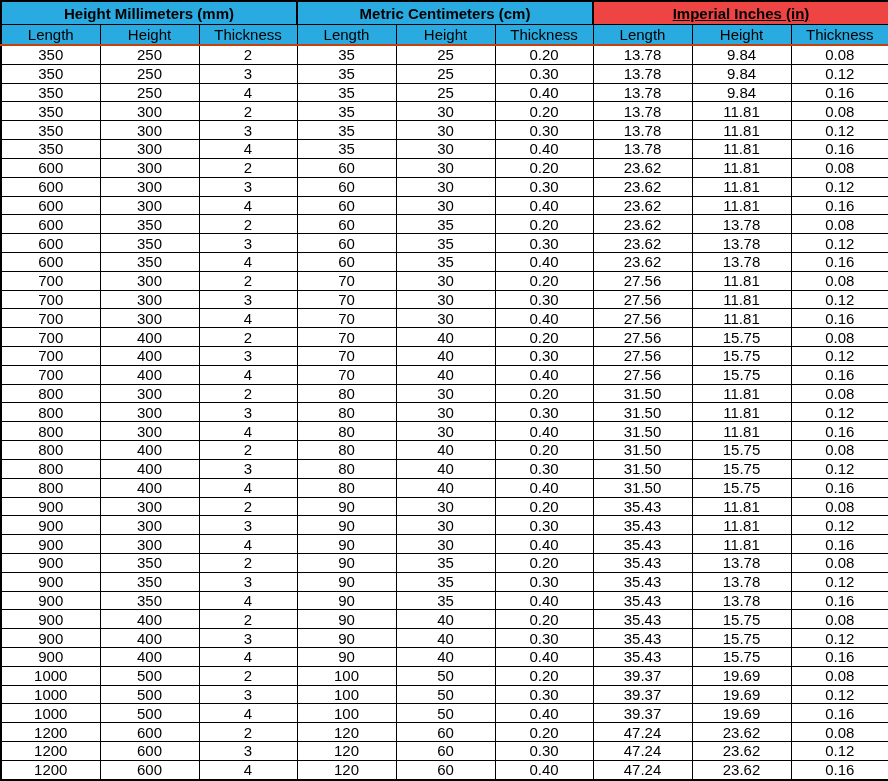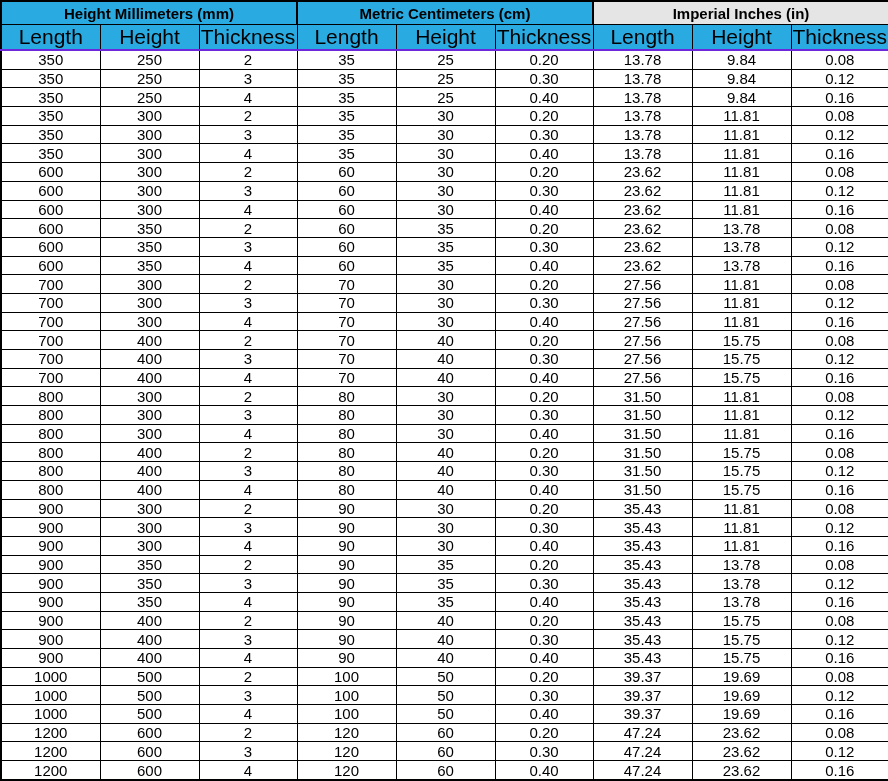--- a/index.html
+++ b/index.html
@@ -30,23 +30,23 @@
   }
   tr.title-row th {
     font-weight: bold;
     font-size: 15px;
     height: 22px;
     border-left: 2px solid #000000;
     border-right: 2px solid #000000;
   }
   tr.colhead-row th {
     font-weight: normal;
-    font-size: 21px;
+    font-size: 15px;
     height: 19px;
-    border-bottom: 2px solid #6d28d9;
+    border-bottom: 2px solid #c2410c;
   }
   td.sec-start, th.sec-start { border-left: 2px solid #000000; }
   td.sec-end, th.sec-end { border-right: 2px solid #000000; }
   tbody td {
     background: #ffffff;
     font-weight: normal;
   }
 </style>
 </head>
 <body>
@@ -60,21 +60,21 @@
       <col style="width:99px">
       <col style="width:98px">
     <col style="width:99px">
       <col style="width:99px">
       <col style="width:98px">
   </colgroup>
   <thead>
     <tr class="title-row">
       <th colspan="3" class="hdr" style="background: rgb(41, 171, 226); color: rgb(0, 0, 0);">Height Millimeters (mm)</th>
       <th colspan="3" class="hdr" style="background: rgb(41, 171, 226); color: rgb(0, 0, 0); margin-top: 9px;">Metric Centimeters (cm)</th>
-      <th colspan="3" class="hdr" style="background: #e5e5e5; color: rgb(0, 0, 0);">Imperial Inches (in)</th>
+      <th colspan="3" class="hdr" style="background: #ef4444; color: rgb(0, 0, 0); text-decoration: underline;">Imperial Inches (in)</th>
     </tr>
     <tr class="colhead-row">
       <th class="hdr sec-start" style="background: rgb(41, 171, 226); color: rgb(0, 0, 0);">Length</th>
       <th class="hdr" style="background: rgb(41, 171, 226); color: rgb(0, 0, 0);">Height</th>
       <th class="hdr" style="background: rgb(41, 171, 226); color: rgb(0, 0, 0);">Thickness</th>
       <th class="hdr sec-start" style="background: rgb(41, 171, 226); color: rgb(0, 0, 0);">Length</th>
       <th class="hdr" style="background: rgb(41, 171, 226); color: rgb(0, 0, 0);">Height</th>
       <th class="hdr" style="background: rgb(41, 171, 226); color: rgb(0, 0, 0);">Thickness</th>
       <th class="hdr sec-start" style="background: rgb(41, 171, 226); color: rgb(0, 0, 0);">Length</th>
       <th class="hdr" style="background: rgb(41, 171, 226); color: rgb(0, 0, 0);">Height</th>

